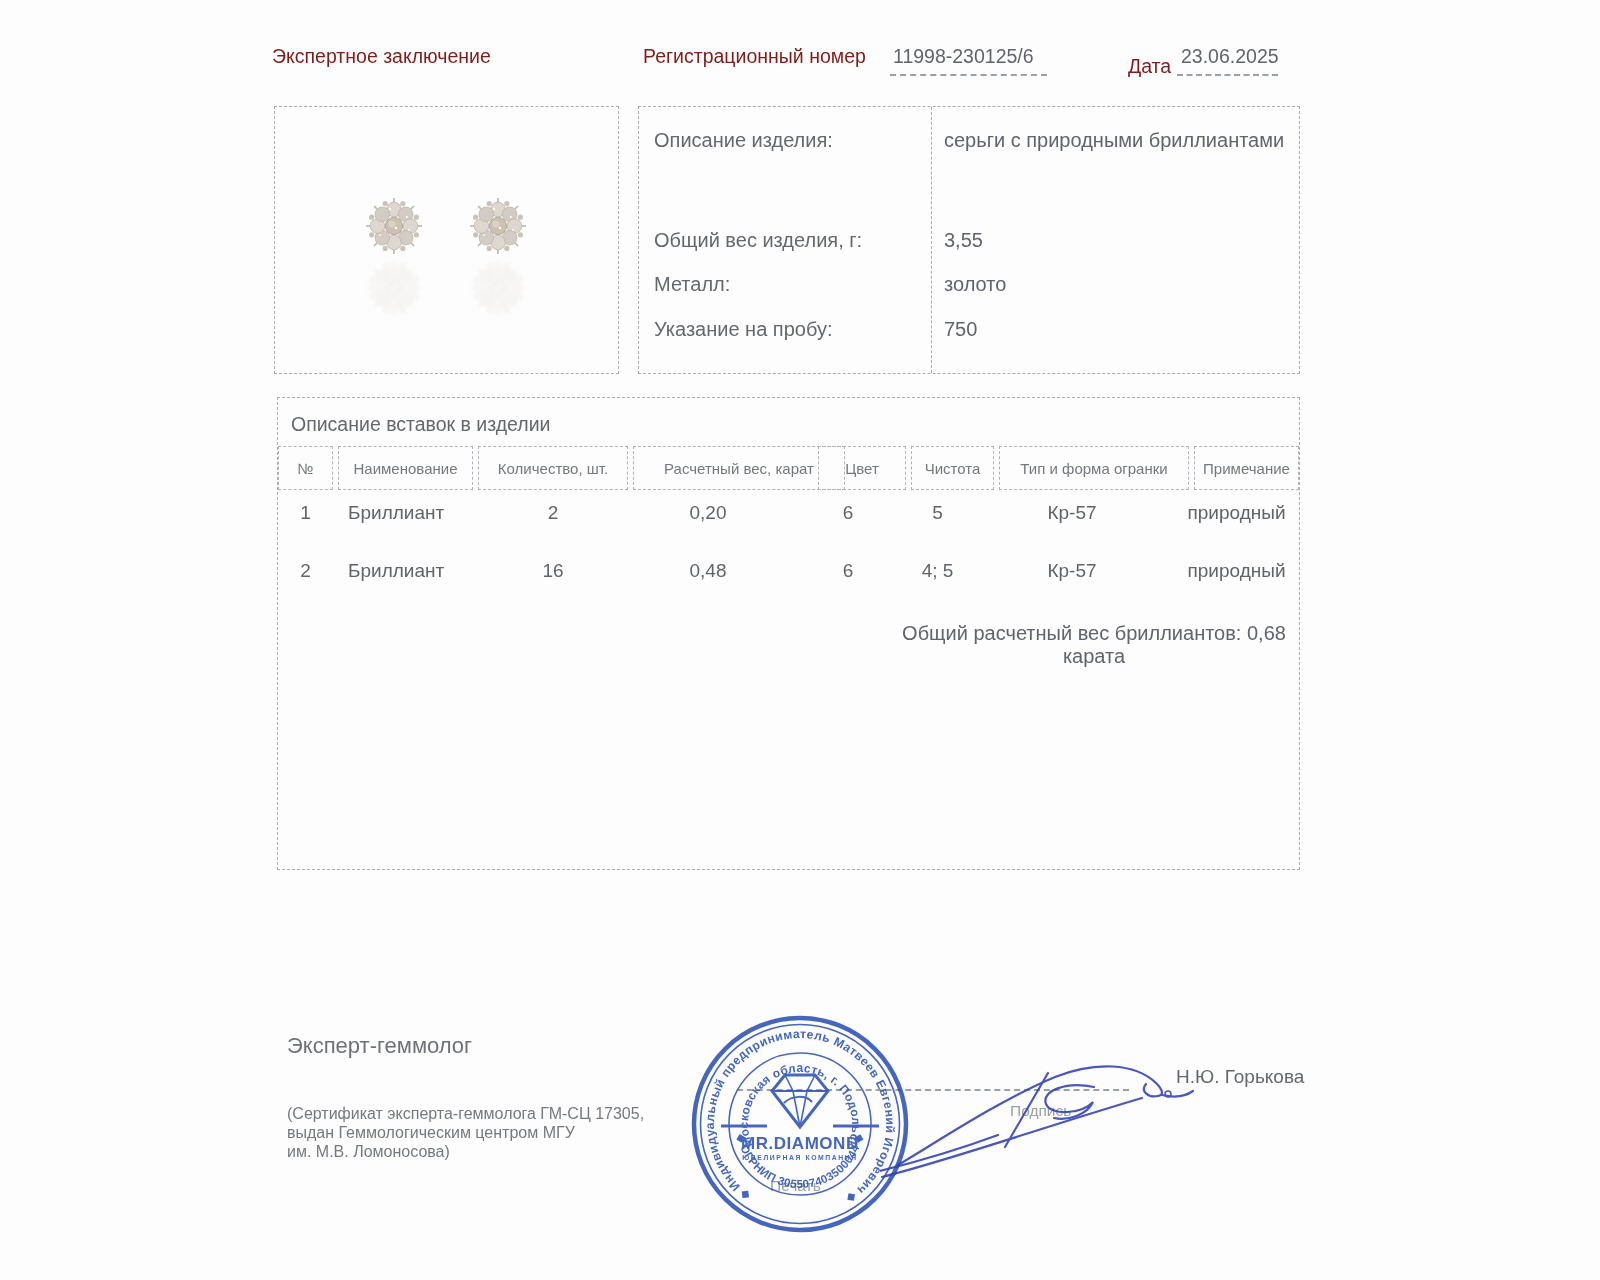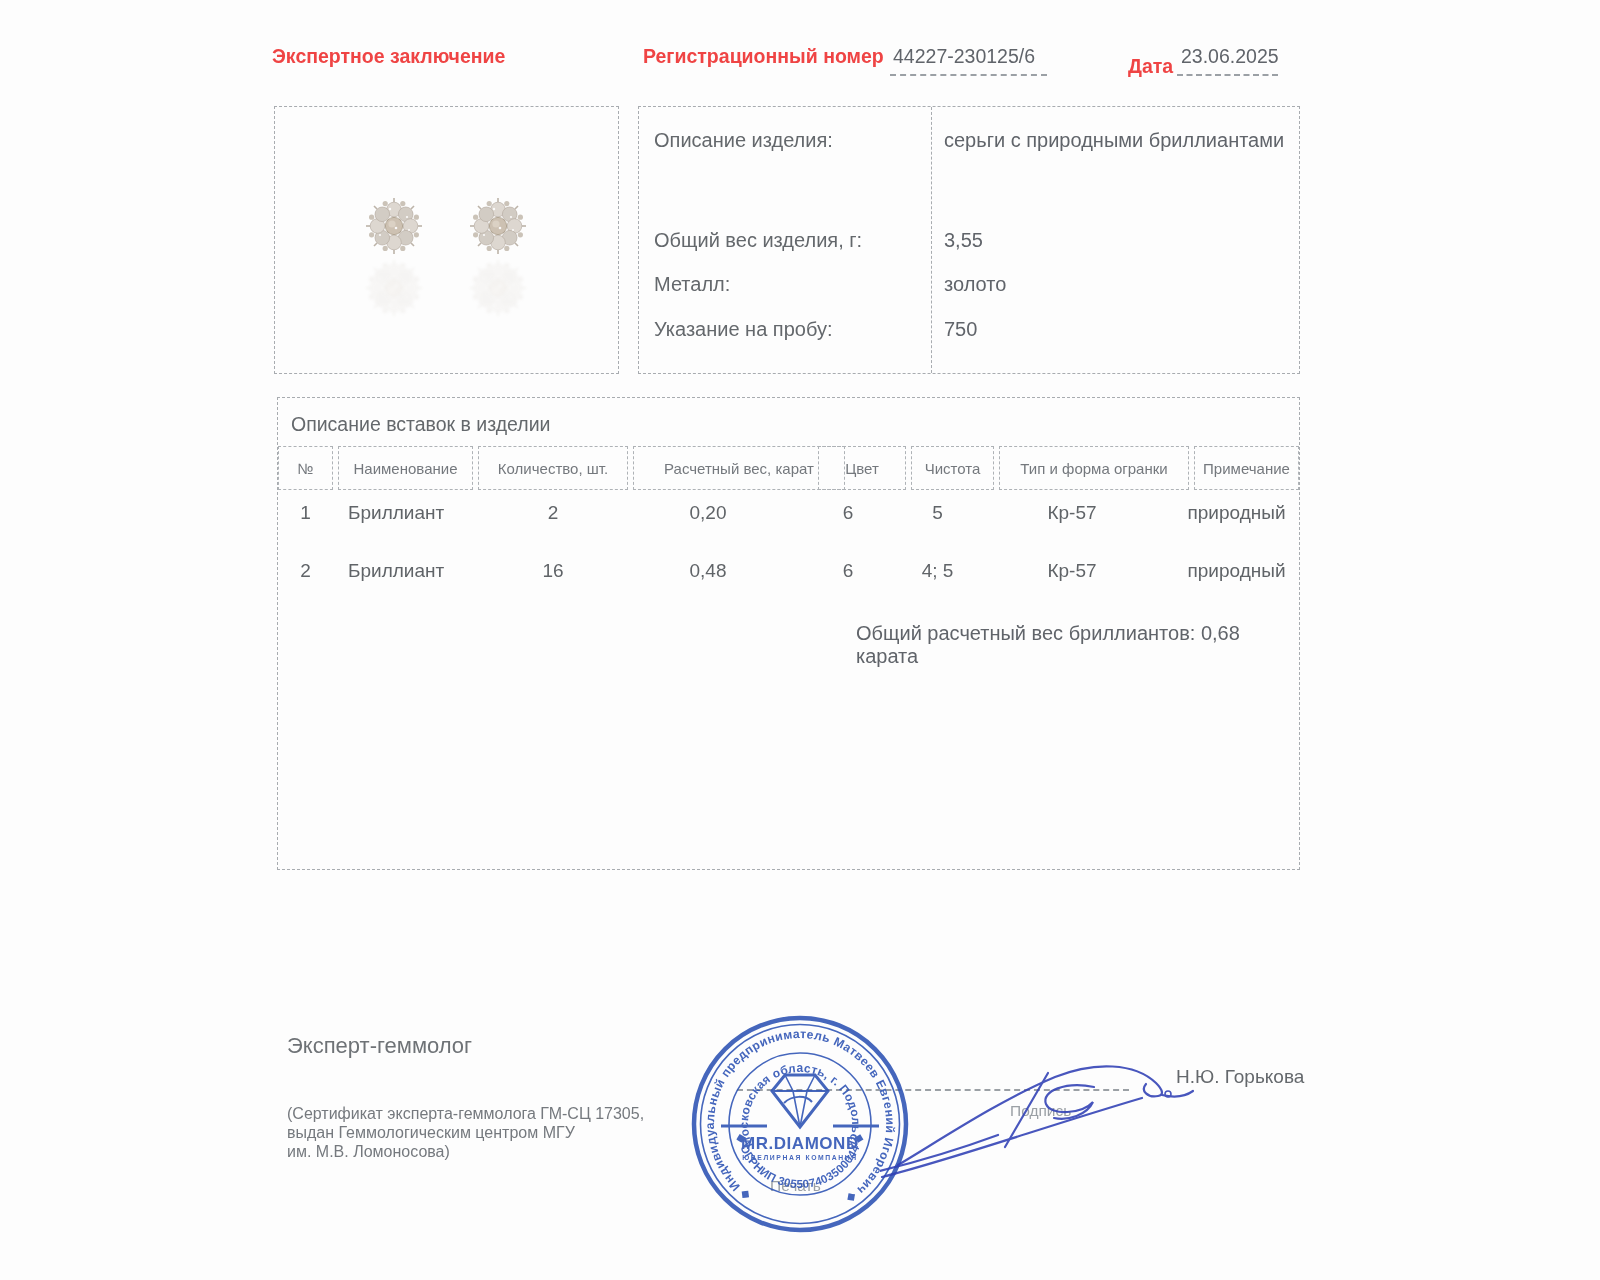--- a/index.html
+++ b/index.html
@@ -2,21 +2,21 @@
 <html><head>
 <meta charset="utf-8">
 <style>
   html,body{margin:0;padding:0;background:#ffffff;}
   .page{
     position:relative;width:1600px;height:1280px;background:#fdfdfd;
     font-family:"Liberation Sans","DejaVu Sans",sans-serif;color:#64686c;
     overflow:hidden;
   }
   .abs{position:absolute;}
-  .b{font-weight:bold;color:#ef4444;}
+  .b{font-weight:normal;color:#7f1d1d;}
   .dashedbox{position:absolute;border:1px dashed #a8acb0;}
   .dashline{position:absolute;border-bottom:2px dashed #9ba0a5;height:0;}
   .vdash{position:absolute;border-left:1px dashed #a8acb0;width:0;}
   .fs19{font-size:19.5px;}
   .fs20{font-size:20px;}
   .lab{color:#64686c;}
   .val{color:#60646a;}
   
   .thcell{position:absolute;top:0;height:44px;border:1px dashed #aeb2b6;
     display:flex;align-items:center;justify-content:center;
@@ -28,21 +28,21 @@
   .sig-label{font-size:15.5px;color:#9ba0a5;}
   .pre{white-space:pre-line;}
 </style>
 </head>
 <body>
 
 <div class="page">
 
   <div class="abs b fs19" style="left:272px;top:45px;">Экспертное заключение</div>
   <div class="abs b fs19" style="left:643px;top:45px;">Регистрационный номер</div>
-  <div class="abs fs19 val" style="left:893px;top:45px;">44227-230125/6</div>
+  <div class="abs fs19 val" style="left:893px;top:45px;">11998-230125/6</div>
   <div class="dashline" style="left:890px;top:74px;width:157px;"></div>
   <div class="abs b fs19" style="left:1128px;top:55px;">Дата</div>
   <div class="abs fs19 val" style="left:1181px;top:45px;">23.06.2025</div>
   <div class="dashline" style="left:1177px;top:74px;width:101px;"></div>
 
   <div class="dashedbox" style="left:274px;top:106px;width:343px;height:266px;">
     <svg width="343" height="266" viewBox="0 0 343 266">
       <defs>
         <filter id="soft" x="-50%" y="-50%" width="200%" height="200%">
             <feGaussianBlur stdDeviation="1.8"></feGaussianBlur>
@@ -146,21 +146,21 @@
       <div class="tcell" style="left:0px;width:55px;">2</div>
       <div class="tcell left" style="left:70px;width:130px;">Бриллиант</div>
       <div class="tcell" style="left:200px;width:150px;">16</div>
       <div class="tcell" style="left:355px;width:150px;">0,48</div>
       <div class="tcell" style="left:530px;width:80px;">6</div>
       <div class="tcell" style="left:618px;width:83px;">4; 5</div>
       <div class="tcell" style="left:711px;width:166px;">Кр-57</div>
       <div class="tcell" style="left:896px;width:125px;">природный</div>
     </div>
 
-    <div class="abs fs20 val" style="left:578px;top:224px;">Общий расчетный вес бриллиантов: 0,68 карата</div>
+    <div class="abs fs20 val" style="left:611px;top:224px;text-align:center;">Общий расчетный вес бриллиантов: 0,68 карата</div>
   </div>
 
 
   <div class="abs" style="left:287px;top:1033px;font-size:22px;color:#6e7276;">Эксперт-геммолог</div>
   <div class="abs pre" style="left:287px;top:1060px;font-size:16px;line-height:19px;color:#75797e;margin-top:44px;">(Сертификат эксперта-геммолога ГМ-СЦ 17305,
 выдан Геммологическим центром МГУ
 им. М.В. Ломоносова)</div>
 
   <div class="abs" style="left:737px;top:1089px;width:392px;border-bottom:2px dashed #9ba0a5;height:0;"></div>
   <div class="abs sig-label" style="left:770px;top:1161px;margin-top:16px;">Печать</div>

